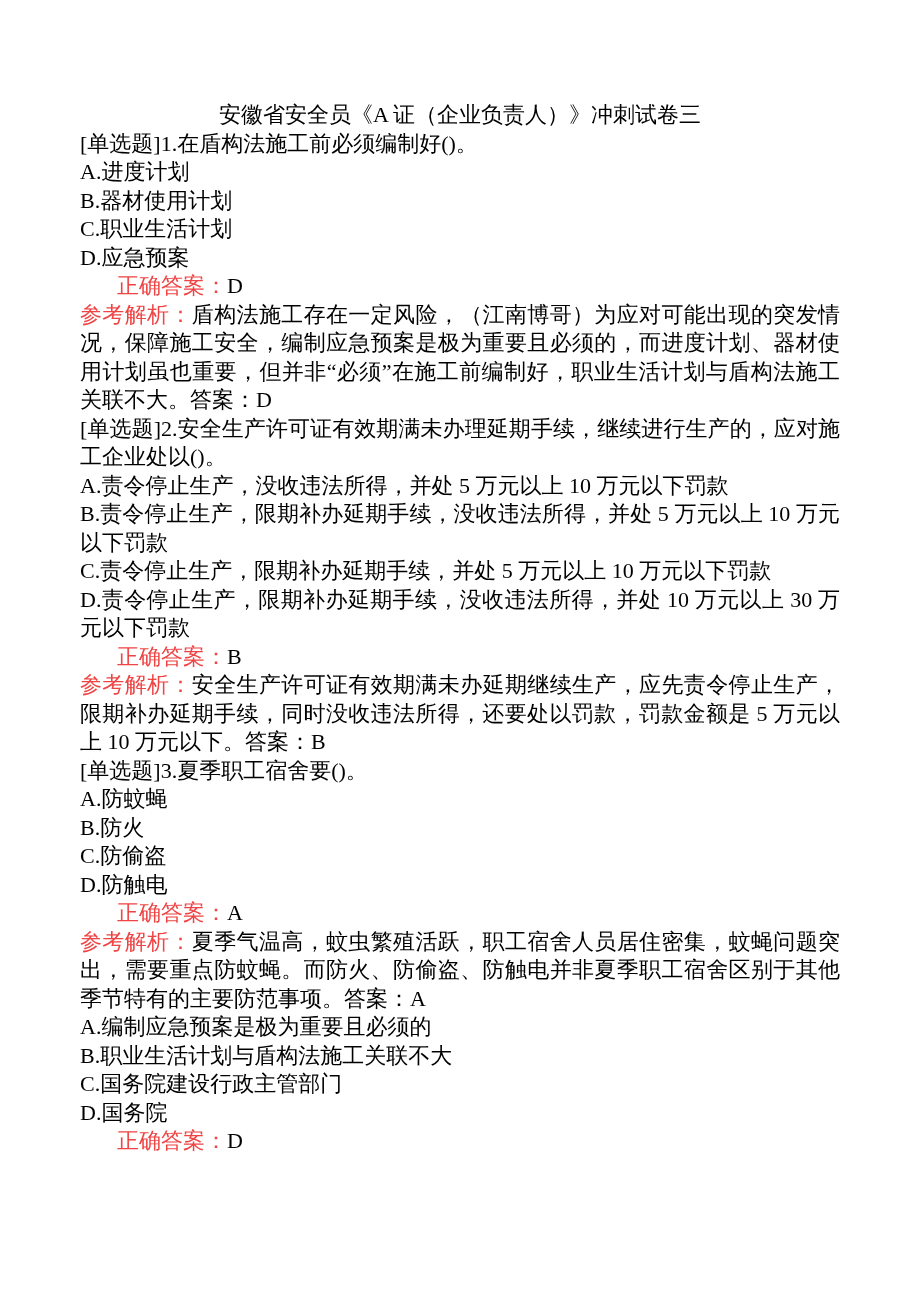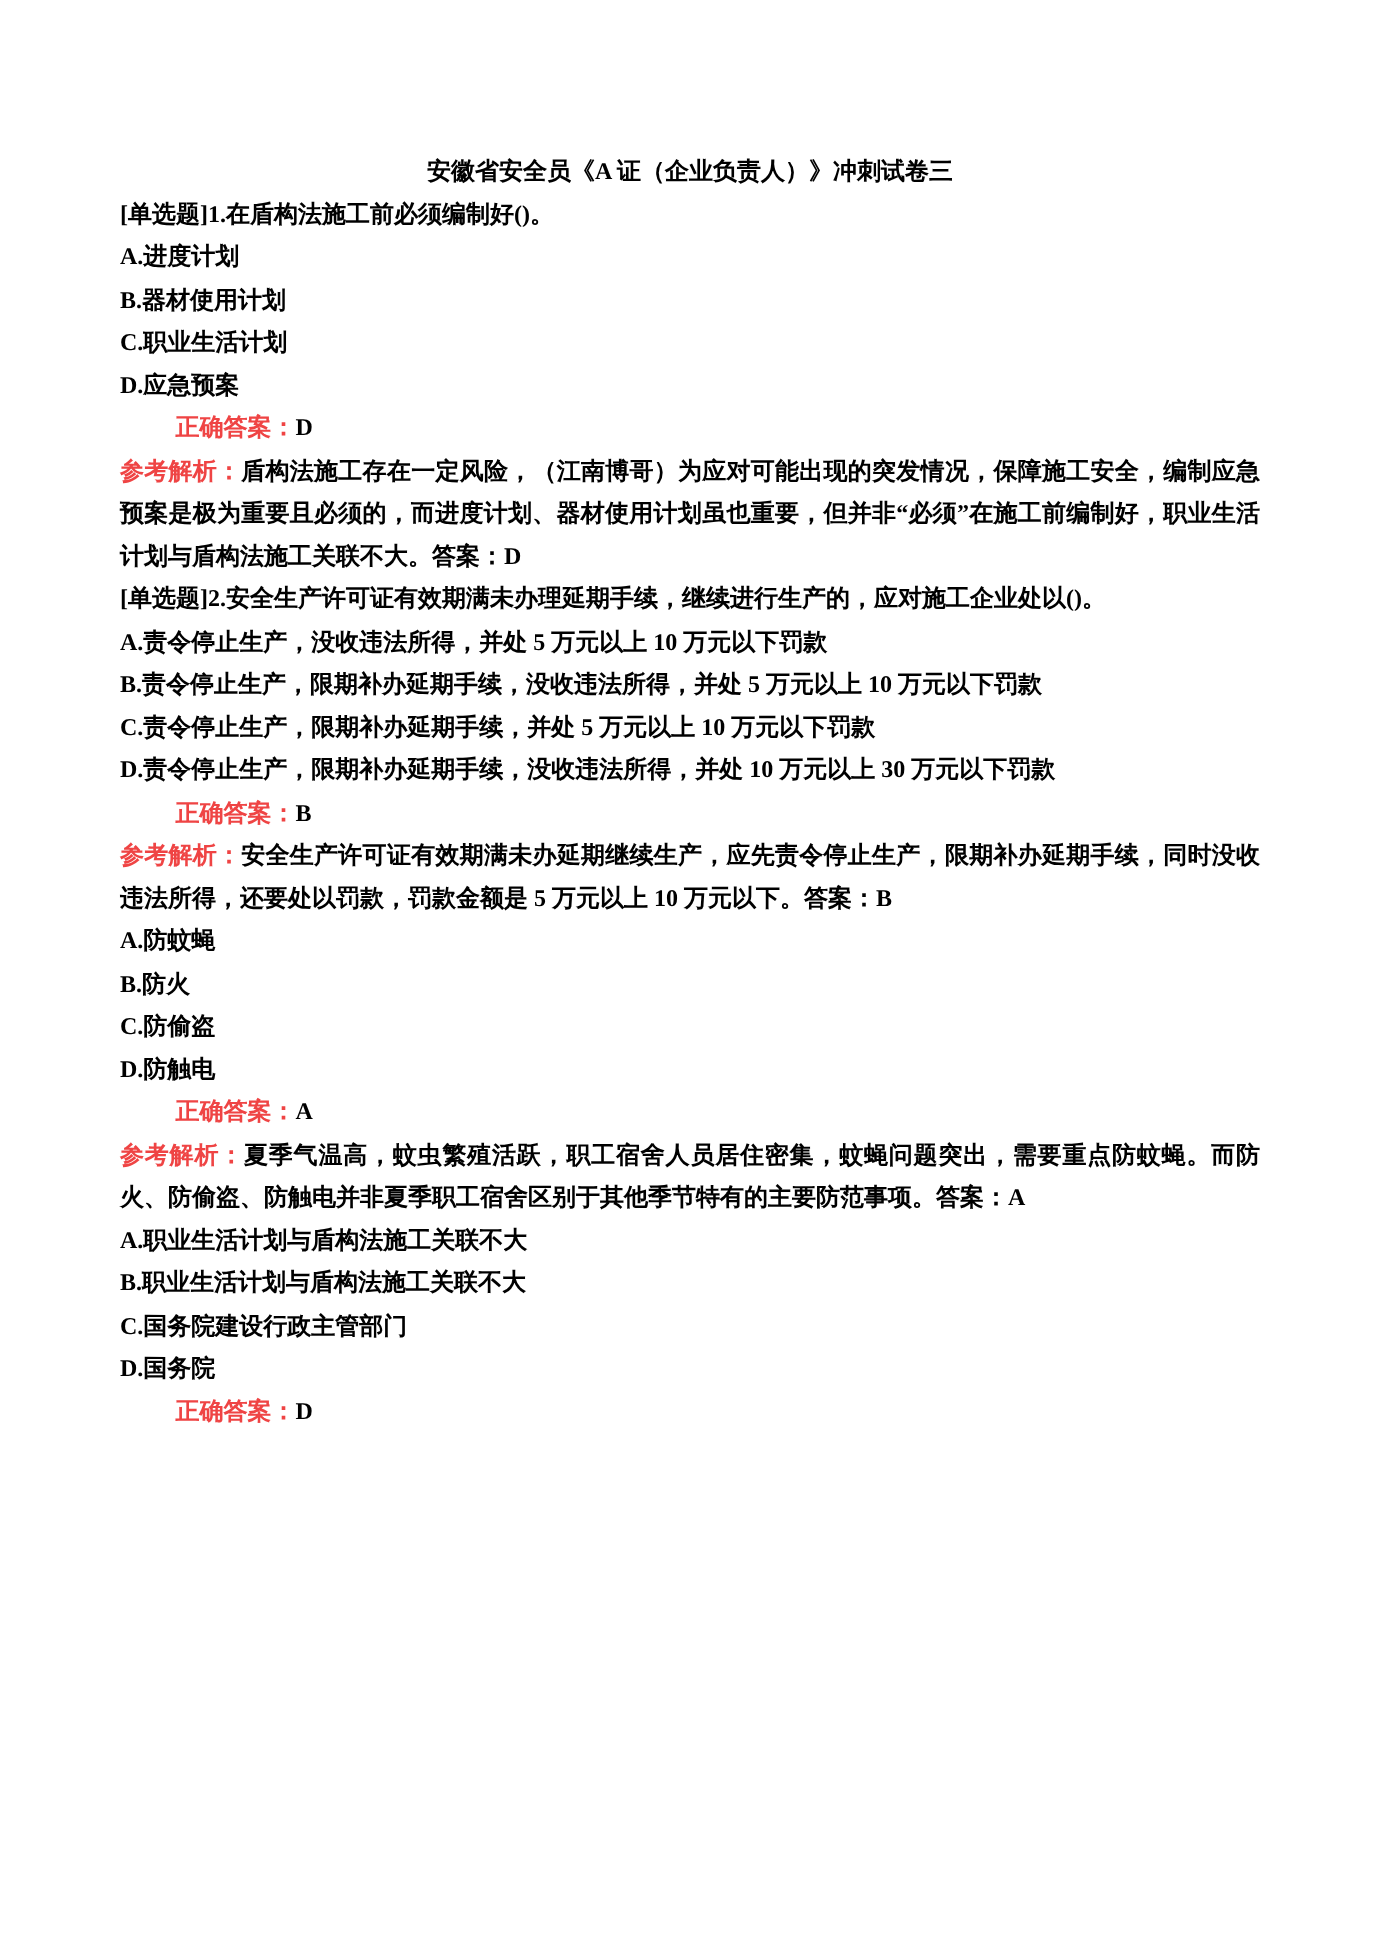--- a/index.html
+++ b/index.html
@@ -16,23 +16,23 @@
   }
   .page {
     box-sizing: border-box;
     width: 920px;
     height: 1302px;
     padding: 101px 80px 0 80px;
   }
   .line {
     margin: 0;
     padding: 0;
-    font-size: 16px;
+    font-size: 22px;
     line-height: 28.5px;
-    font-weight: bold;
+    font-weight: normal;
     text-align: justify;
   }
   .title {
     text-align: center;
   }
   .answer {
     padding-left: 37px;
     text-align: left;
   }
   .red {
@@ -64,29 +64,30 @@
     <p class="line">[单选题]2.安全生产许可证有效期满未办理延期手续，继续进行生产的，应对施工企业处以()。</p>
     <p class="line">A.责令停止生产，没收违法所得，并处 5 万元以上 10 万元以下罚款</p>
     <p class="line">B.责令停止生产，限期补办延期手续，没收违法所得，并处 5 万元以上 10 万元以下罚款</p>
     <p class="line">C.责令停止生产，限期补办延期手续，并处 5 万元以上 10 万元以下罚款</p>
     <p class="line">D.责令停止生产，限期补办延期手续，没收违法所得，并处 10 万元以上 30 万元以下罚款</p>
     <p class="line answer"><span class="red">正确答案：</span><span>B</span></p>
     <p class="line"><span class="red">参考解析：</span><span>安全生产许可证有效期满未办延期继续生产，应先责令停止生产，限期补办延期手续，同时没收违法所得，还要处以罚款，罚款金额是 5 万元以上 10 万元以下。答案：B</span></p>
   </section>
 
   <section class="question">
+    <p class="line">[单选题]3.夏季职工宿舍要()。</p>
     <p class="line">A.防蚊蝇</p>
     <p class="line">B.防火</p>
     <p class="line">C.防偷盗</p>
     <p class="line">D.防触电</p>
     <p class="line answer"><span class="red">正确答案：</span><span>A</span></p>
     <p class="line"><span class="red">参考解析：</span><span>夏季气温高，蚊虫繁殖活跃，职工宿舍人员居住密集，蚊蝇问题突出，需要重点防蚊蝇。而防火、防偷盗、防触电并非夏季职工宿舍区别于其他季节特有的主要防范事项。答案：A</span></p>
   </section>
 
   <section class="question">
-    <p class="line">A.职业生活计划与盾构法施工关联不大</p>
+    <p class="line">A.编制应急预案是极为重要且必须的</p>
     <p class="line">B.职业生活计划与盾构法施工关联不大</p>
     <p class="line">C.国务院建设行政主管部门</p>
     <p class="line">D.国务院</p>
     <p class="line answer"><span class="red">正确答案：</span><span>D</span></p>
   </section>
 
 </div>
 
 </body></html>

